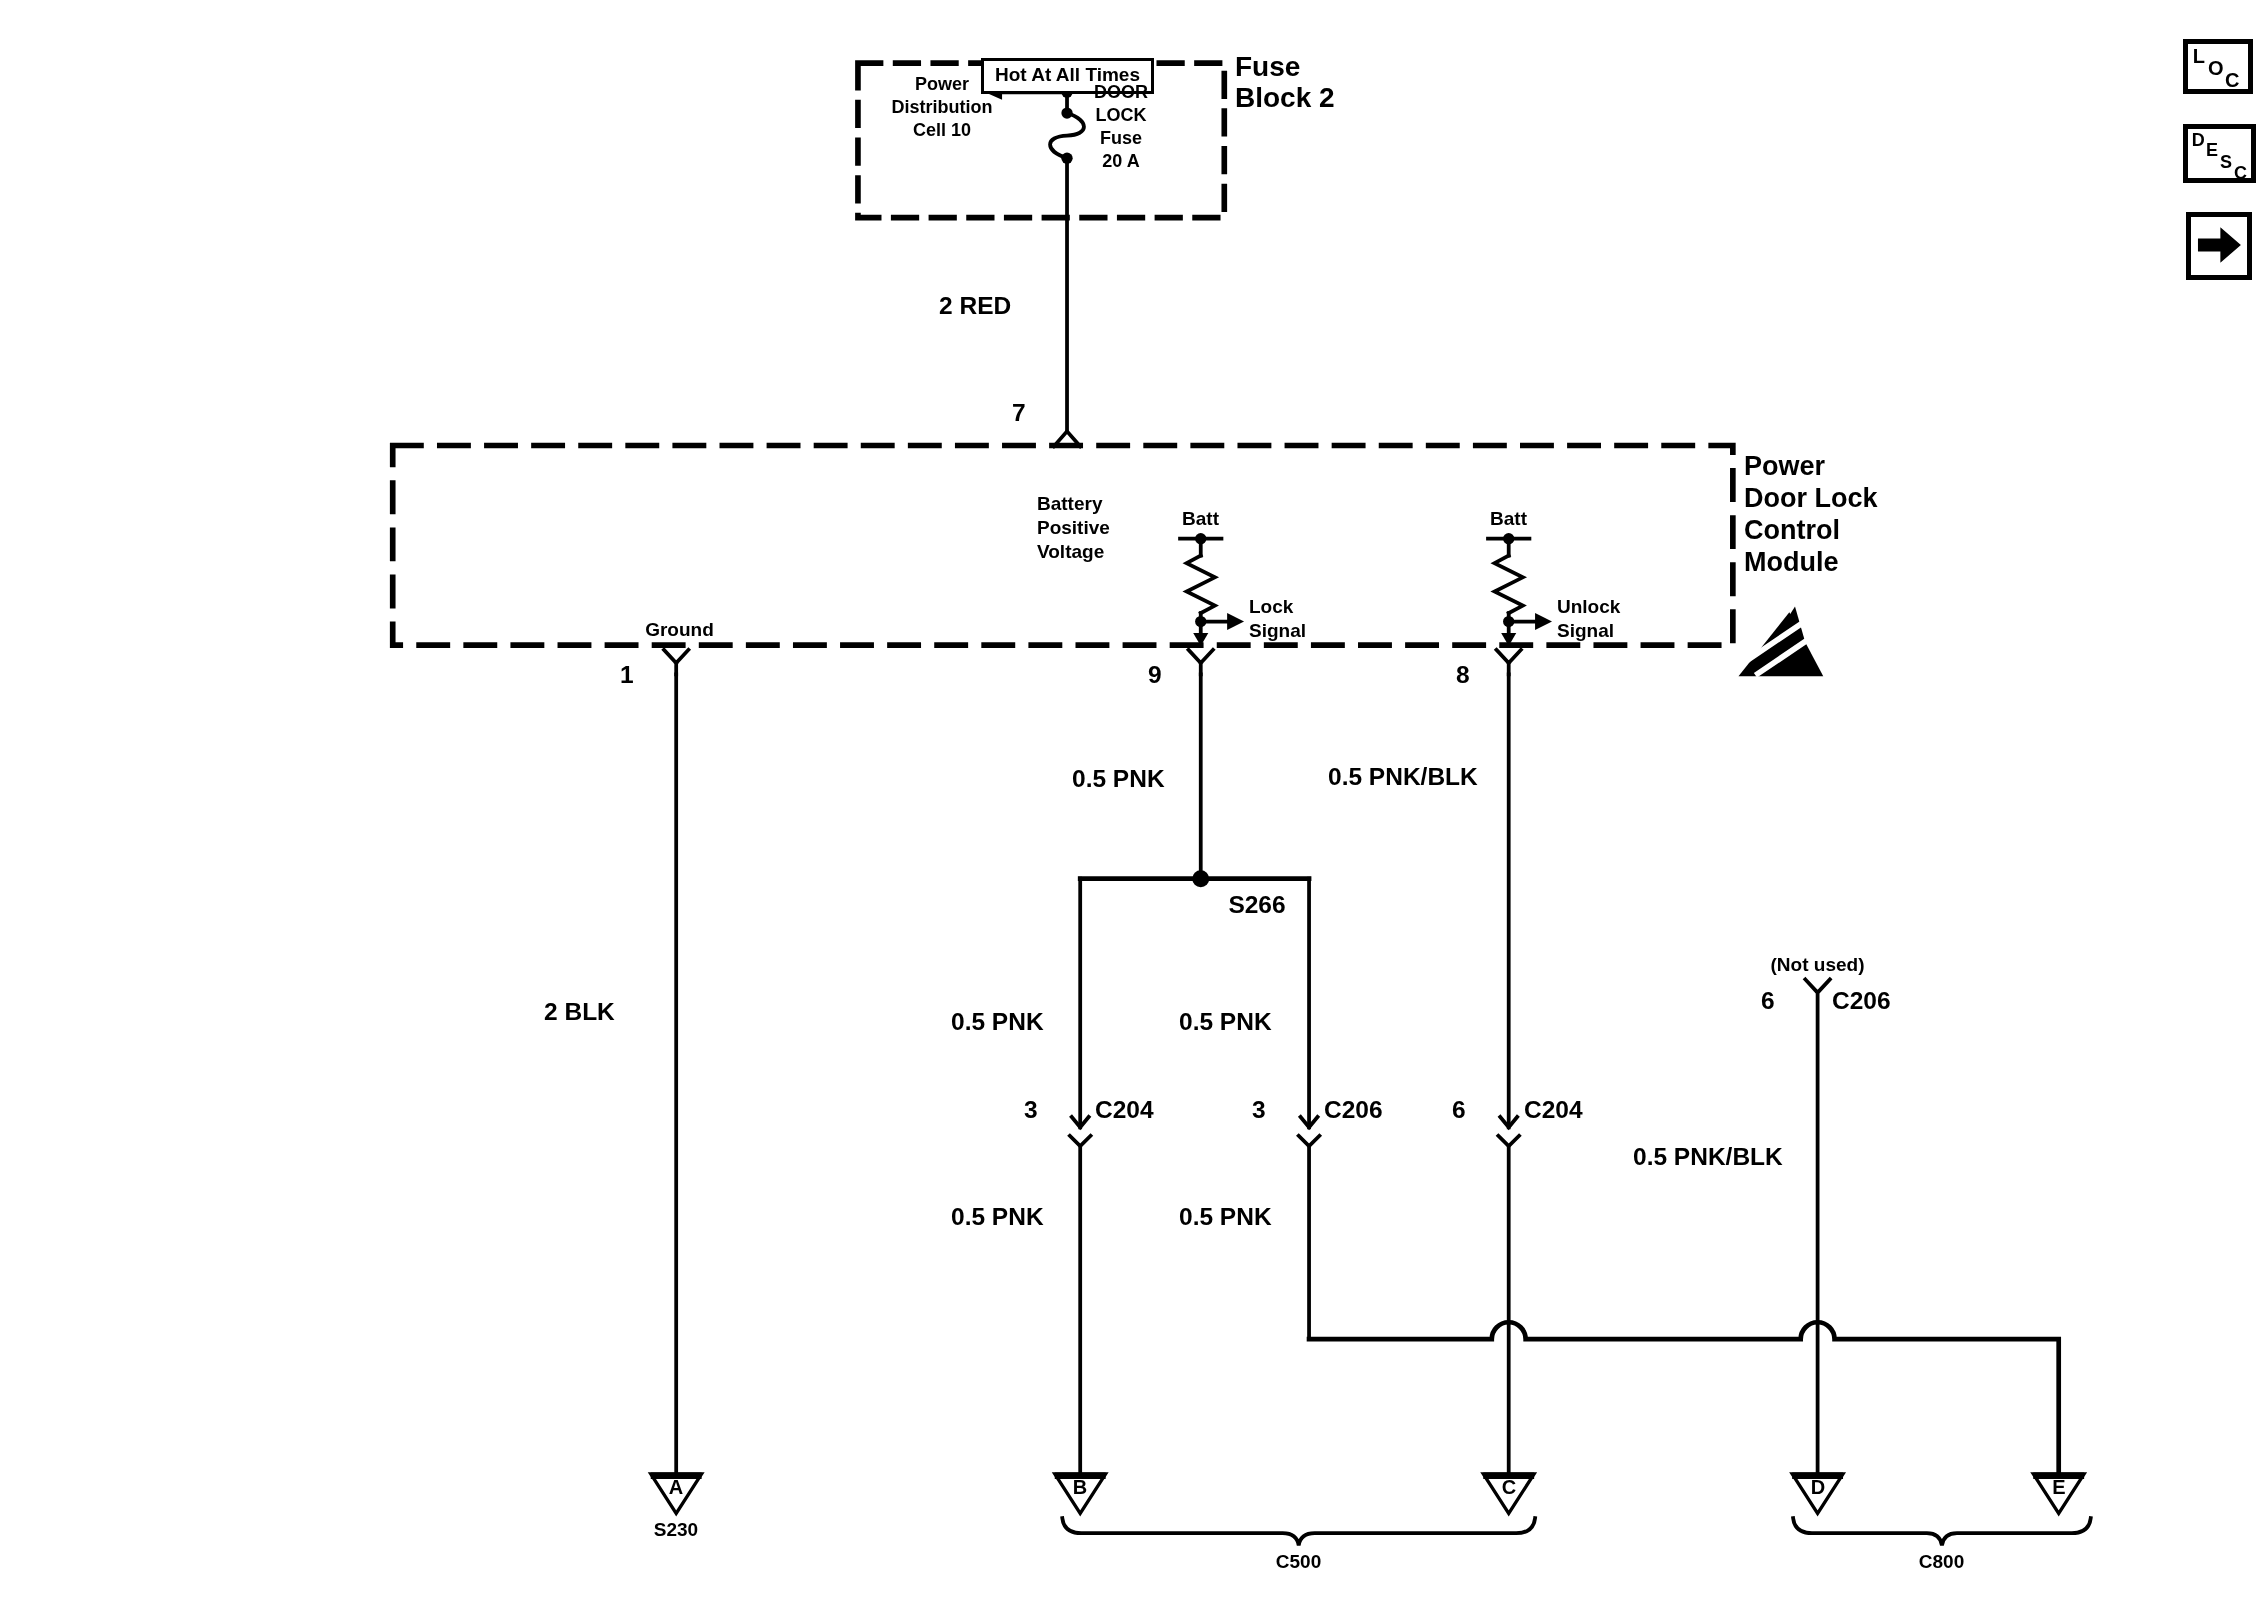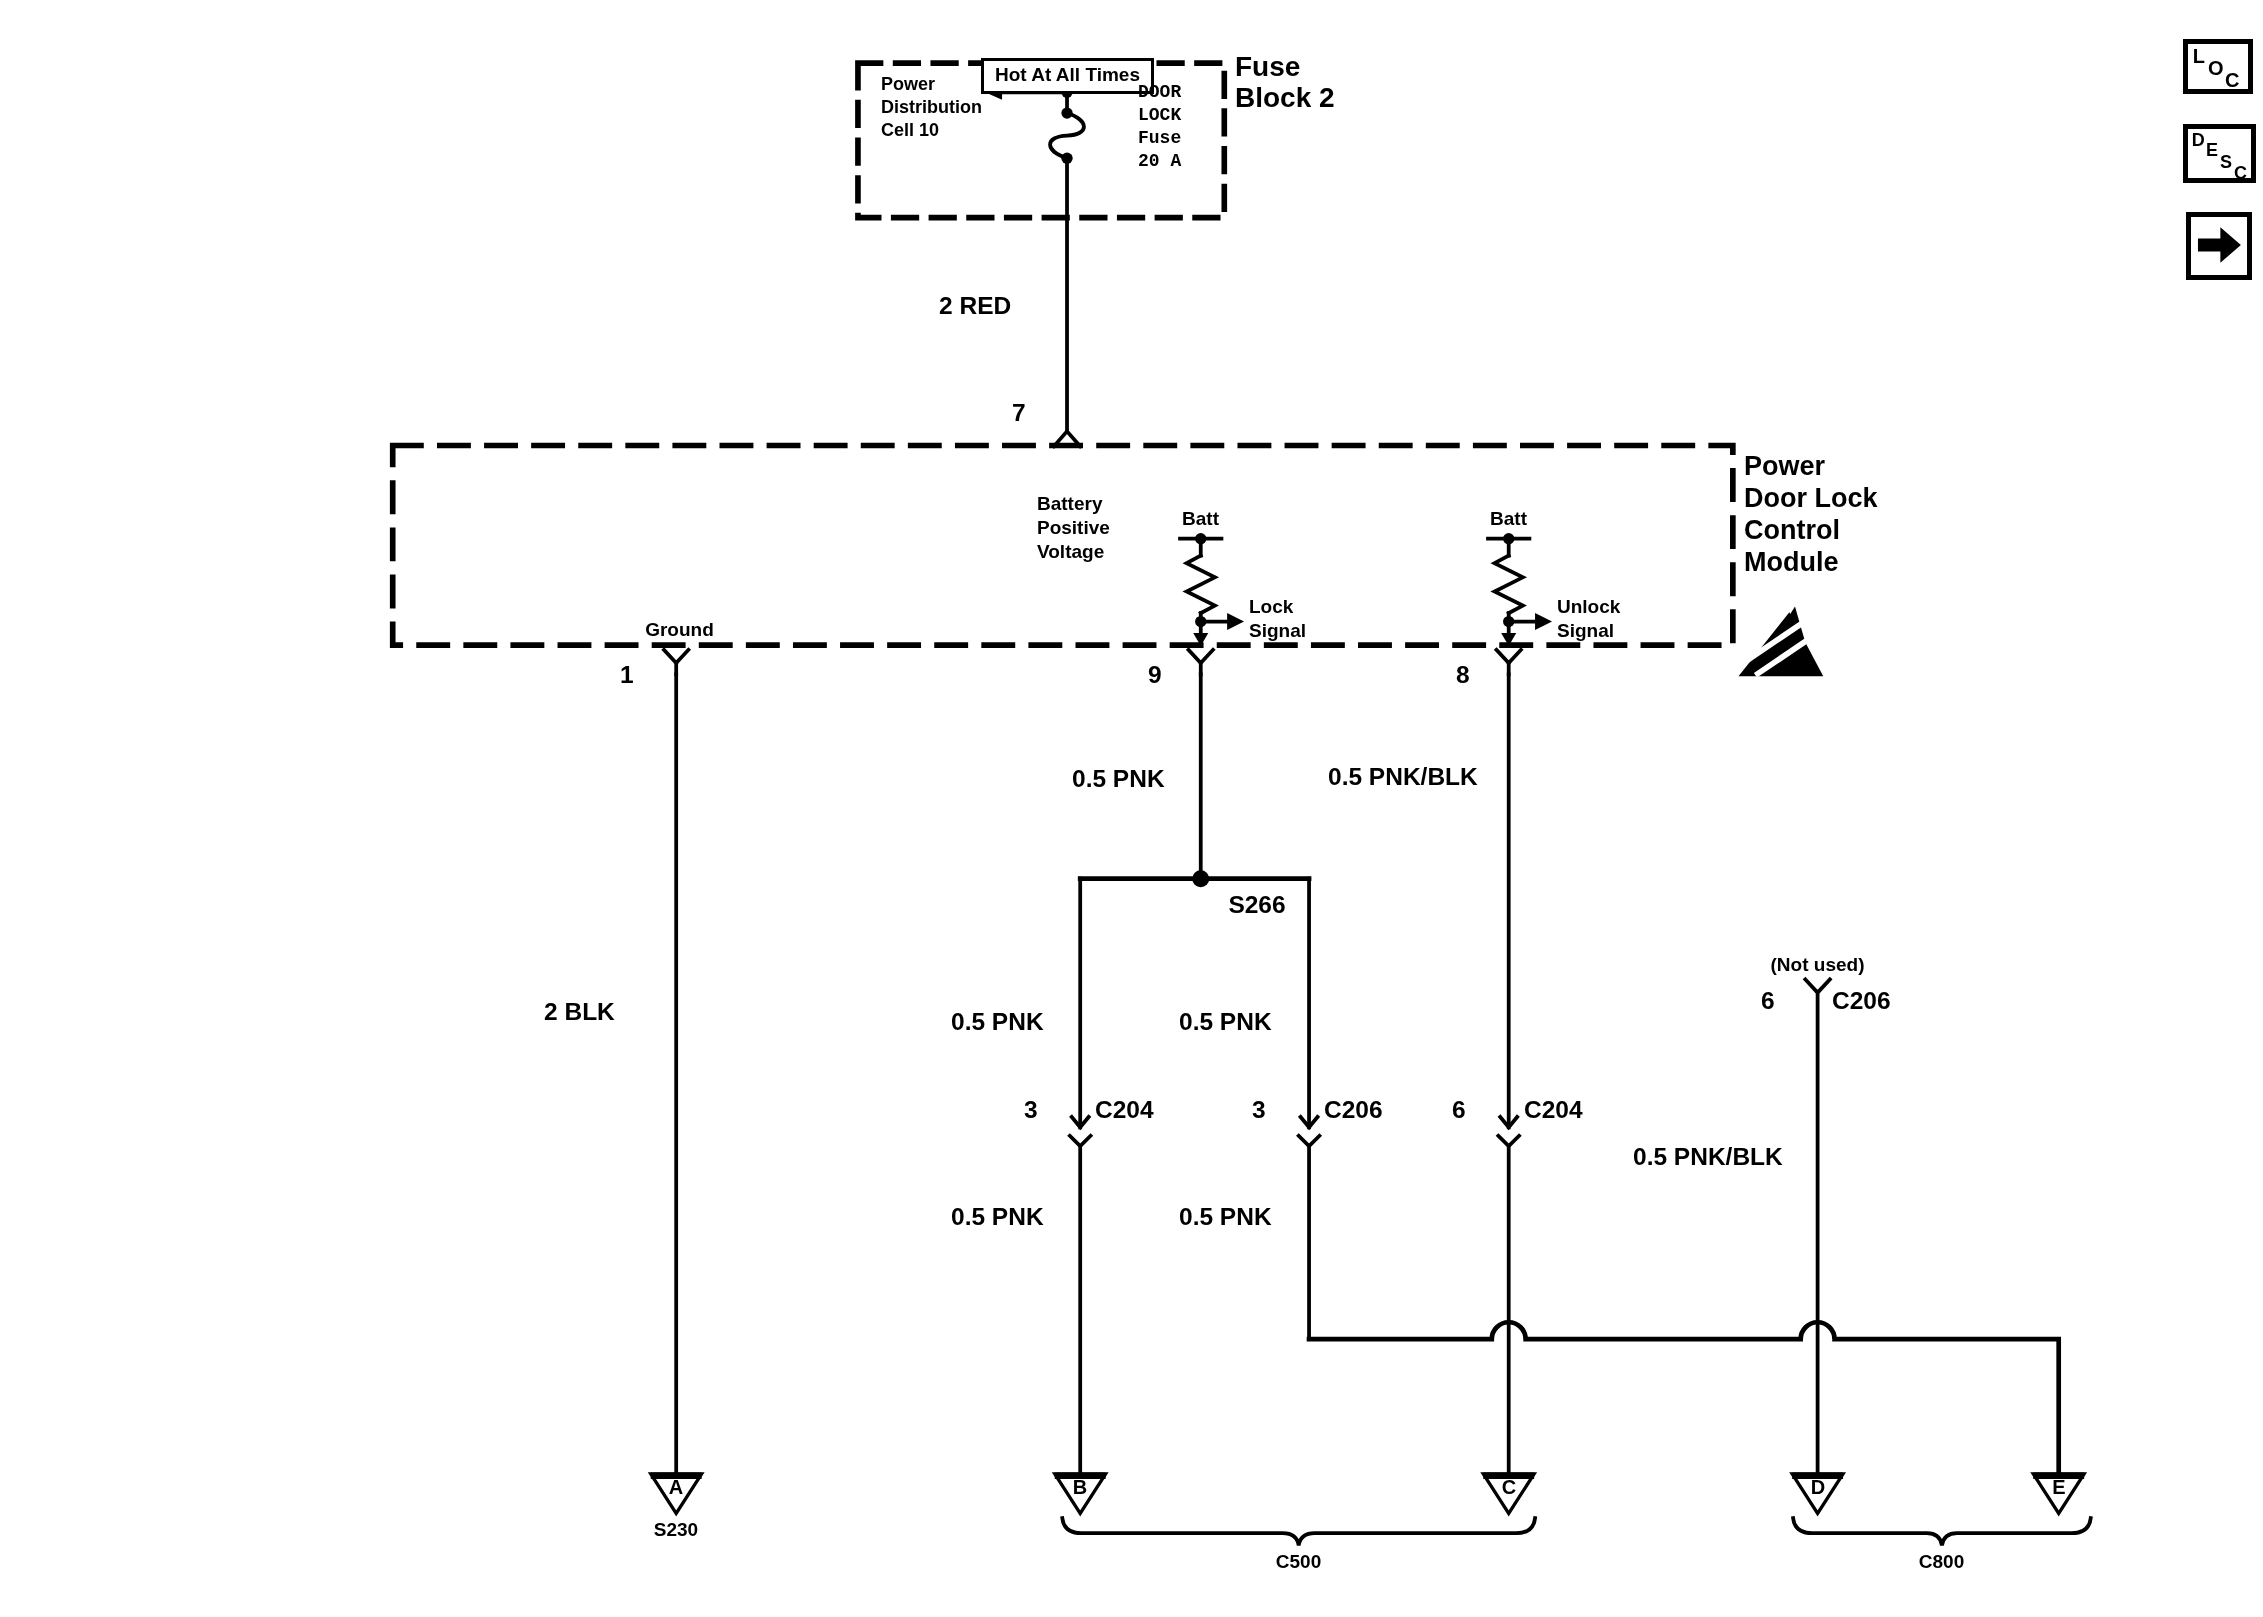--- a/index.html
+++ b/index.html
@@ -6,21 +6,21 @@
   #stage{
     position:relative;width:2264px;height:1618px;background:#ffffff;
     font-family:"Liberation Sans",sans-serif;color:#000;overflow:hidden;
   }
   #wiring{position:absolute;left:0;top:0;}
   .lbl{
     position:absolute;font-family:"Liberation Sans",sans-serif;font-weight:700;
     color:#000;font-size:24.5px;line-height:1.18;white-space:nowrap;
   }
   .sm{font-size:19px;line-height:1.25;}
-  .t19{font-size:18px;line-height:1.28;}
+  .t19{font-size:18px;line-height:1.28;text-align:center;}
   .wrap{white-space:normal;}
   .rt{text-align:left;}
   .ctr{text-align:center;}
   .banner{
     position:absolute;border:3.8px solid #000;background:#fff;
     font:700 19px/1.2 "Liberation Sans",sans-serif;color:#000;
     text-align:center;padding:3.8px 5.6px;box-sizing:border-box;margin-top:35px;
   }
   .icon-box{position:absolute;border:5.6px solid #000;background:#fff;box-sizing:border-box;cursor:pointer;}
   .icon-letter{position:absolute;font-weight:700;color:#000;line-height:1;font-family:"Liberation Sans",sans-serif;}
@@ -128,21 +128,21 @@
       <g>
         <polygon points="2159,1565 2213,1565 2186,1607"></polygon>
           <path d="M2159,1567 H2213" stroke-width="7"></path>
       </g>
     </g>
   </svg>
 
   <div class="banner" style="left:981px;top:22.6px;width:173px;">Hot At All Times</div>
 
   <div class="lbl t19 wrap" style="left:881px;top:73px;width:122px;">Power Distribution Cell 10</div>
-  <div class="lbl t19 wrap" style="left:1138px;top:81px;width:62px;font-family:Liberation Mono, monospace;">DOOR LOCK Fuse 20 A</div>
+  <div class="lbl t19 wrap" style="left:1090px;top:81px;width:62px;">DOOR LOCK Fuse 20 A</div>
   <div class="lbl wrap" style="left:1235px;top:51px;width:105px;font-size:28px;line-height:31px;">Fuse Block 2</div>
 
   <div class="lbl rt" style="left:939px;top:292px;width:113px;">2 RED</div>
   <div class="lbl rt" style="left:1012px;top:399px;width:38px;">7</div>
 
   <div class="lbl sm wrap" style="left:1037px;top:458px;width:89px;margin-top:34px;">Battery Positive Voltage</div>
   <div class="lbl sm ctr" style="left:1161px;top:507px;width:79px;">Batt</div>
   <div class="lbl sm ctr" style="left:1469px;top:507px;width:79px;">Batt</div>
   <div class="lbl sm wrap" style="left:1249px;top:595px;width:70px;">Lock Signal</div>
   <div class="lbl sm wrap" style="left:1557px;top:595px;width:79px;">Unlock Signal</div>

